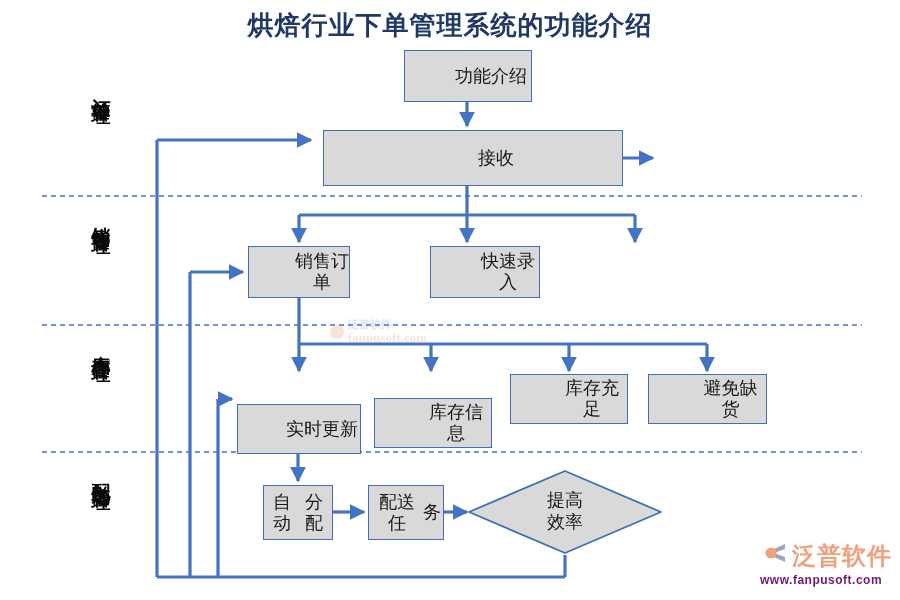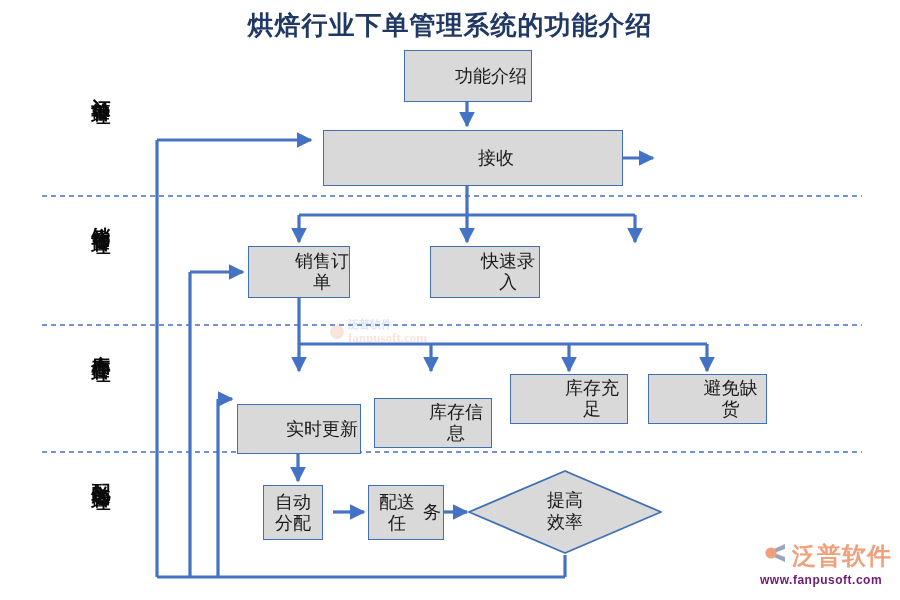--- a/index.html
+++ b/index.html
@@ -167,21 +167,21 @@
 
 
   <div class="node" style="left:248px;top:246px;width:102px;height:52px;">销售订单</div>
   <div class="node" style="left:413px;top:246px;width:110px;height:52px;margin-left:17px;">快速录入</div>
 
   <div class="node" style="left:237px;top:374px;width:124px;height:50px;margin-top:30px;">实时更新</div>
   <div class="node" style="left:374px;top:374px;width:118px;height:50px;margin-top:24px;">库存信息</div>
   <div class="node" style="left:510px;top:374px;width:118px;height:50px;">库存充足</div>
   <div class="node" style="left:648px;top:374px;width:119px;height:50px;">避免缺货</div>
 
-  <div class="node two-line" style="left:263px;top:485px;width:60px;height:55px;flex-direction:column;">
+  <div class="node two-line" style="left:263px;top:485px;width:70px;height:55px;flex-direction:row;">
     <span>自动</span>
     <span>分配</span>
   </div>
 
   <div class="node two-line" style="left:368px;top:485px;width:76px;height:55px;flex-direction:row;">
     <span>配送任</span>
     <span>务</span>
   </div>
 
   <div class="shape-wrap" style="left:467px;top:469px;width:196px;height:86px;">

